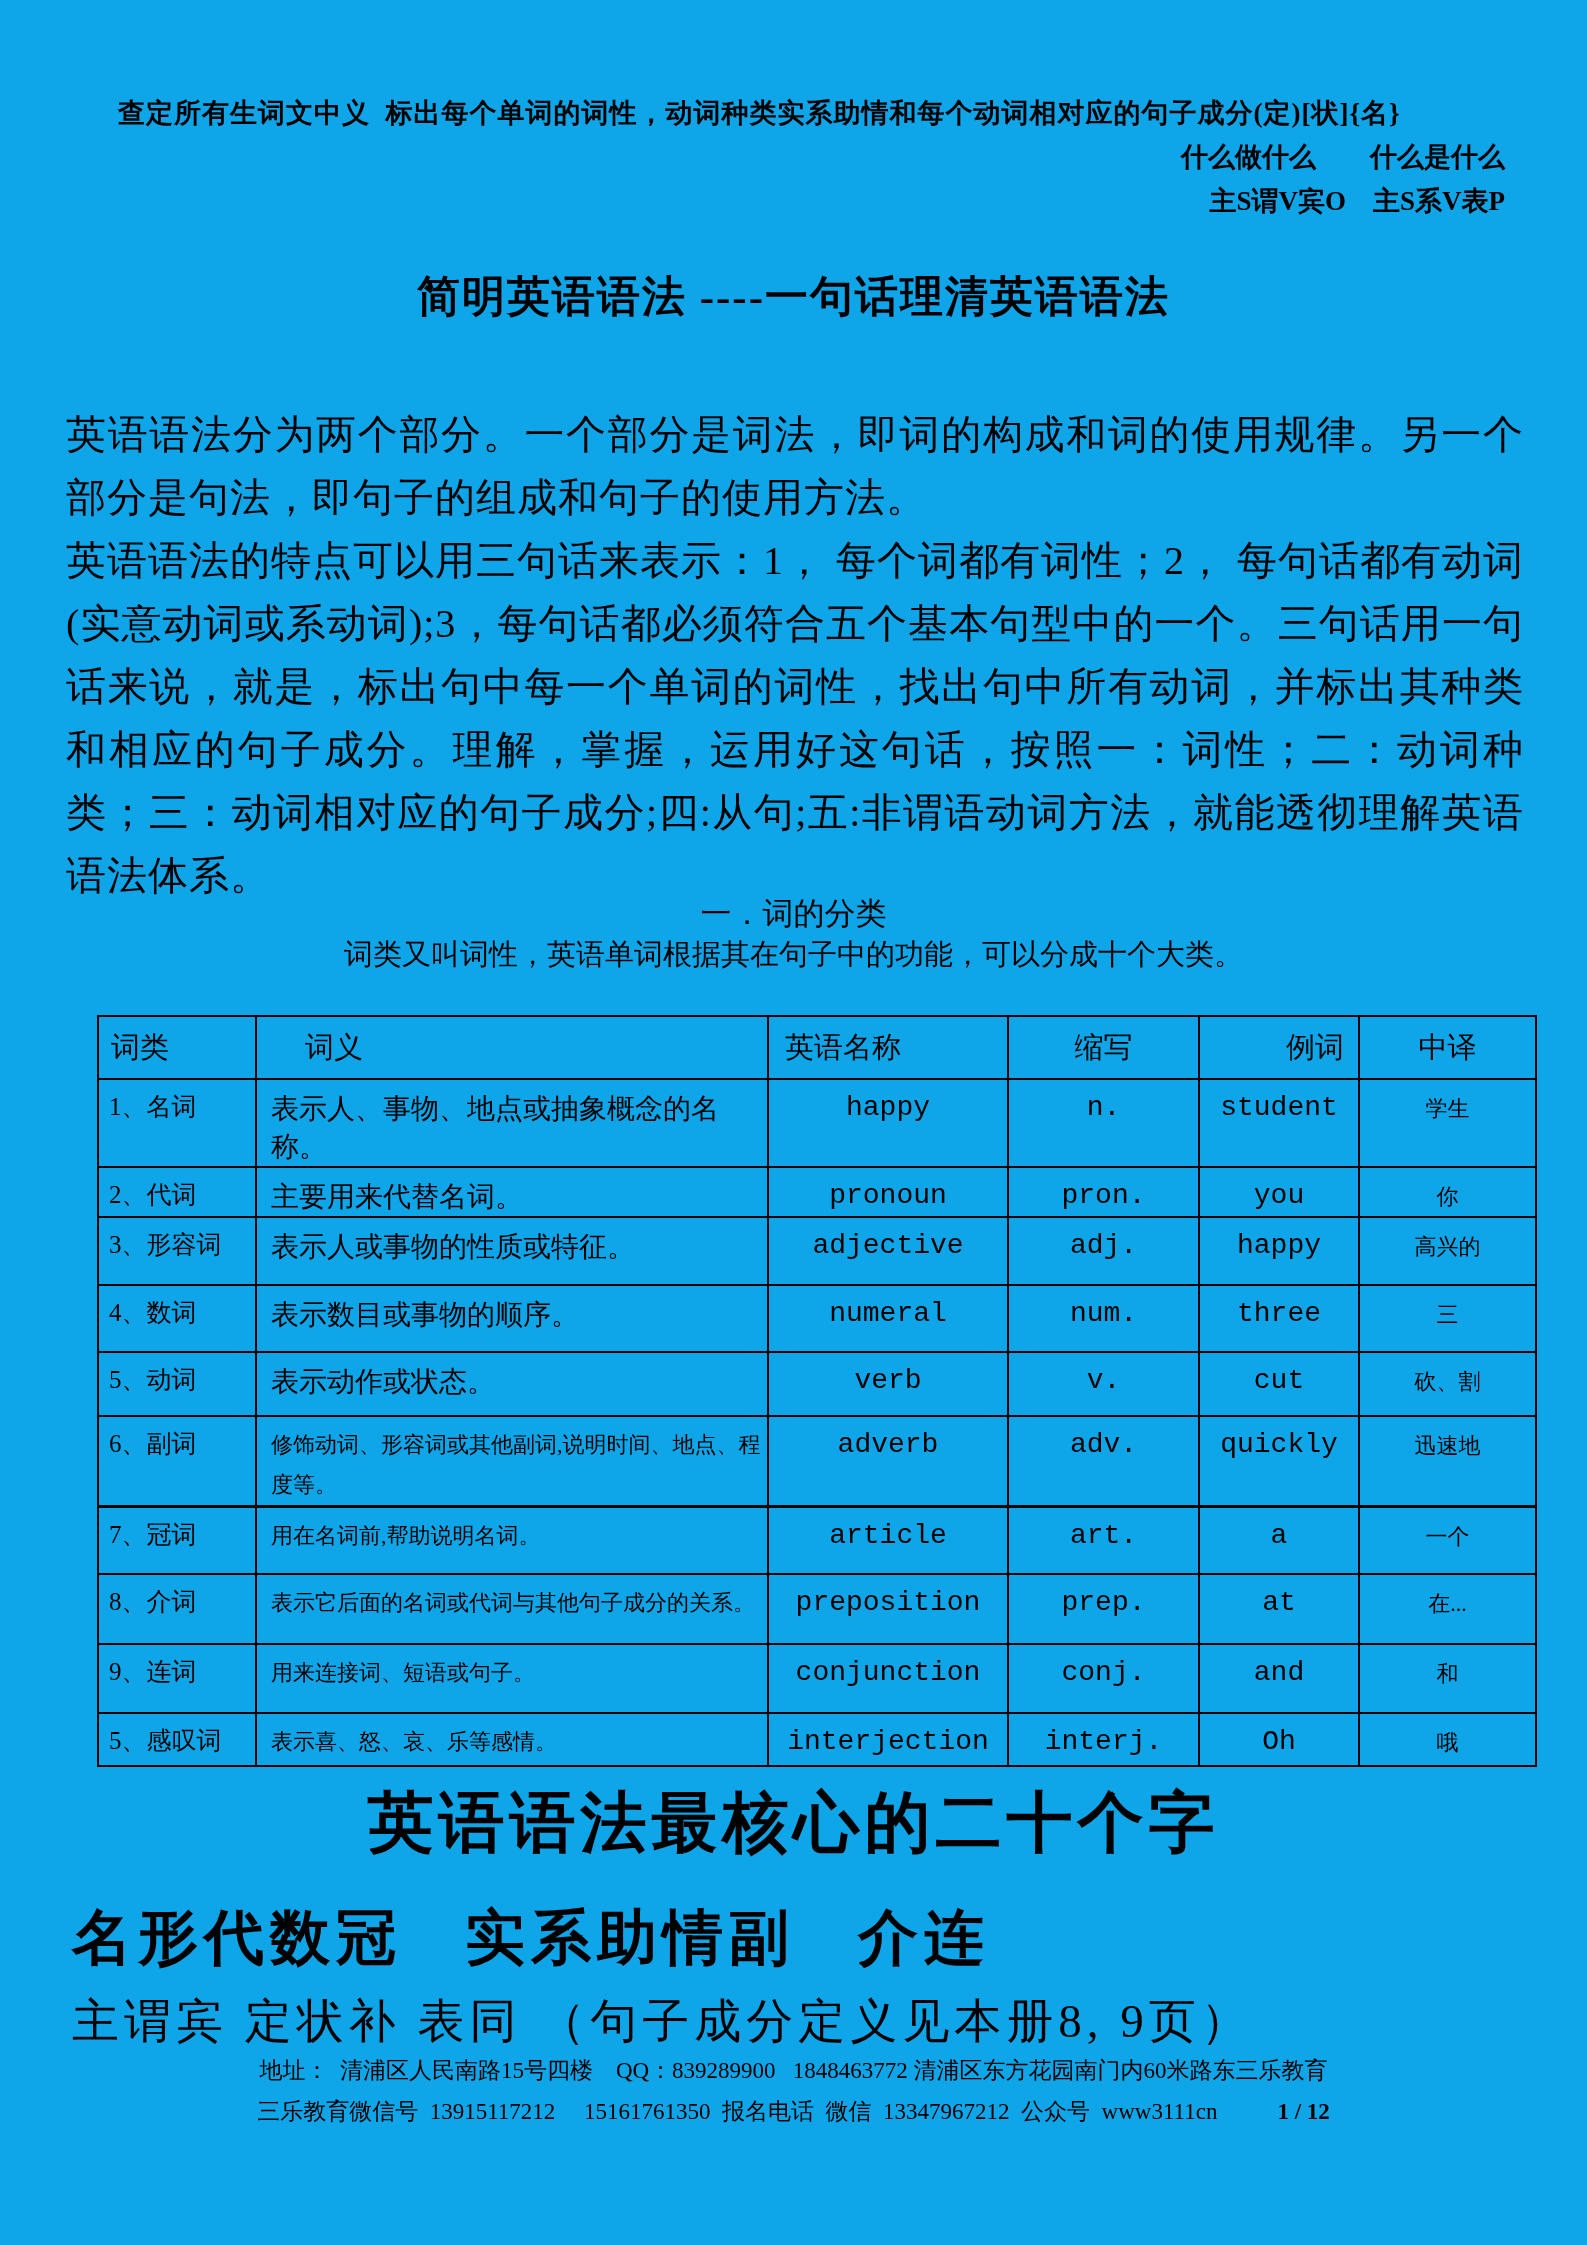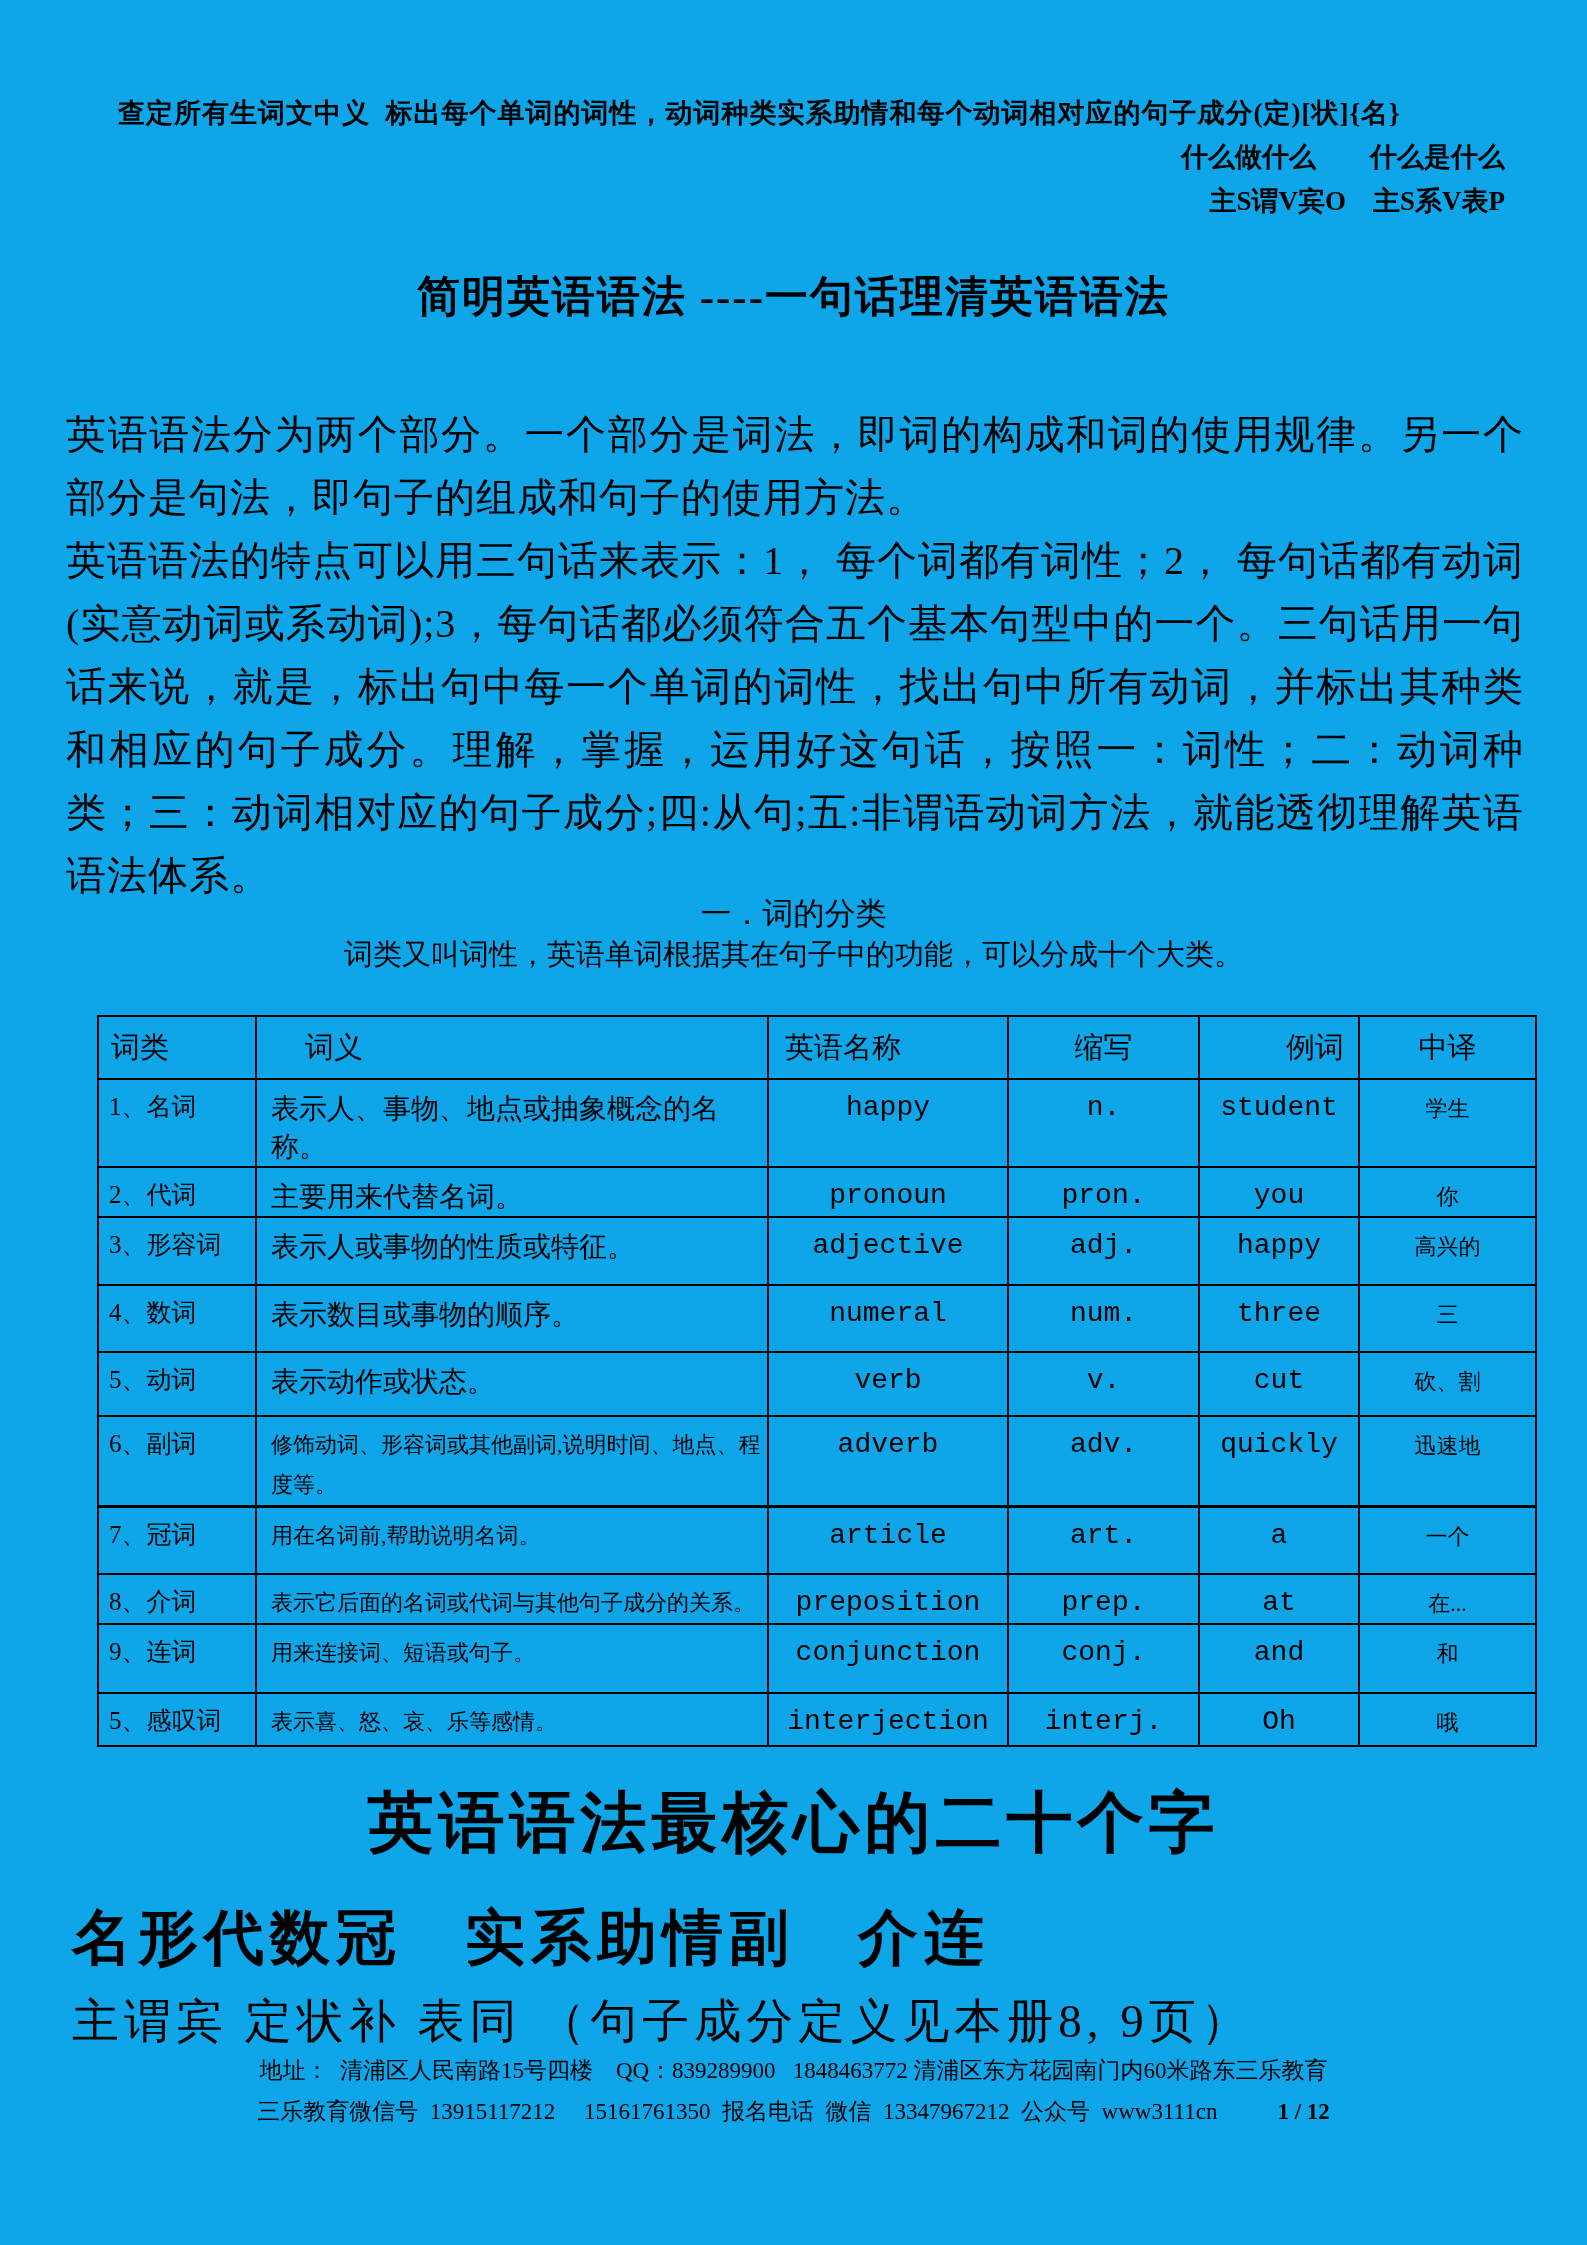--- a/index.html
+++ b/index.html
@@ -42,21 +42,21 @@
     padding:6px 4px 0 4px;
   }
   .word-table thead tr{height:63px;}
   .word-table tbody tr:nth-child(1){height:70px;}
   .word-table tbody tr:nth-child(2){height:43px;}
   .word-table tbody tr:nth-child(3){height:68px;}
   .word-table tbody tr:nth-child(4){height:67px;}
   .word-table tbody tr:nth-child(5){height:64px;}
   .word-table tbody tr:nth-child(6){height:87px;}
   .word-table tbody tr:nth-child(7){height:67px;}
-  .word-table tbody tr:nth-child(8){height:50px;}
+  .word-table tbody tr:nth-child(8){height:70px;}
   .word-table tbody tr:nth-child(9){height:69px;margin-top:20px;}
   .word-table tbody tr:nth-child(10){height:53px;}
   .word-table tbody tr:nth-child(6) td{border-bottom-width:3px;}
   .word-table th{font-weight:400;font-size:29px;vertical-align:middle;padding-top:0;}
   .h0{text-align:left;padding-left:12px!important;}
   .h1{text-align:left;padding-left:48px!important;}
   .h2{text-align:left;padding-left:16px!important;}
   .h3{text-align:center;}
   .h4{text-align:right;padding-right:14px!important;}
   .h5{text-align:center;}

